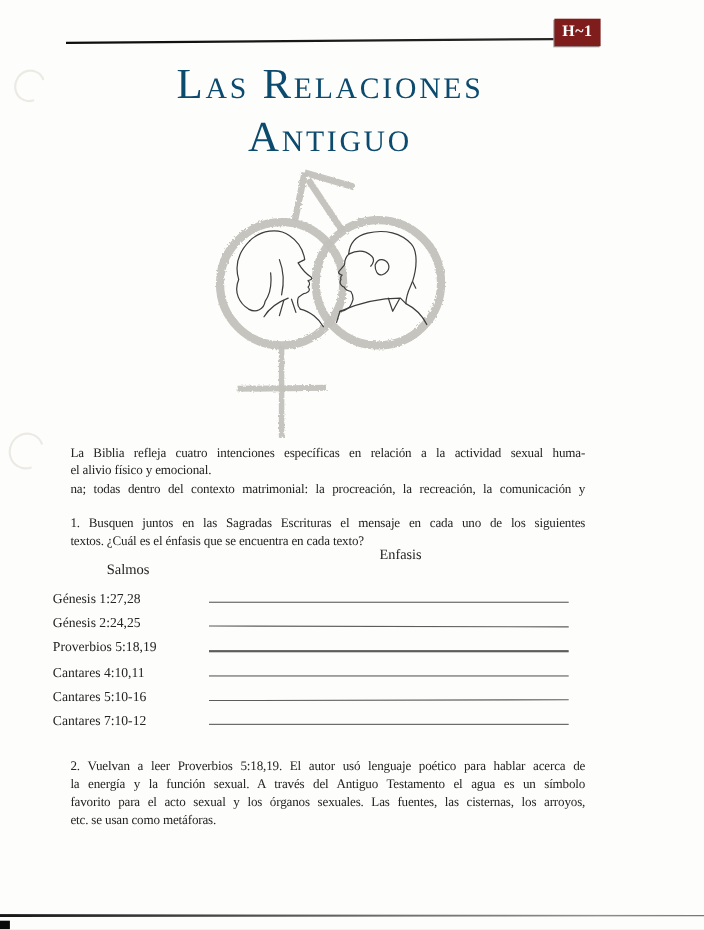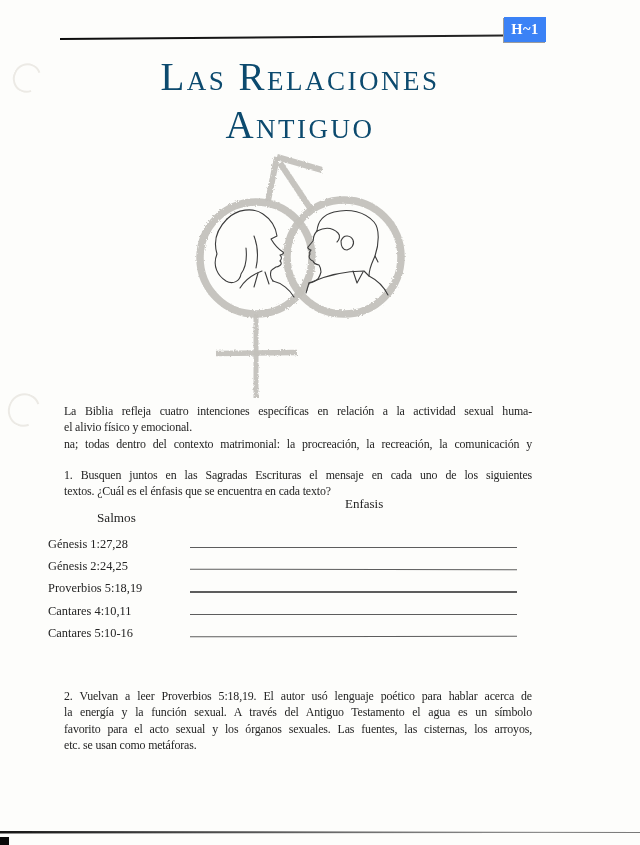--- a/index.html
+++ b/index.html
@@ -12,21 +12,21 @@
     color:#242424;
   }
   
   .top-rule{
     position:absolute;left:60px;top:38px;width:444px;height:2.4px;
     background:linear-gradient(to right,#0c0c0c,#262626);
     transform:rotate(-0.45deg);transform-origin:left center;
   }
   .badge{
     position:absolute;left:504px;top:17px;width:42px;height:25px;
-    background:#3b82f6;color:#ffffff;
+    background:#7f1d1d;color:#ffffff;
     display:flex;align-items:center;justify-content:center;
     font-family:"Liberation Serif",serif;font-weight:bold;font-size:14.5px;
     box-shadow:-1px 1px 0 #9c9c9c;
     letter-spacing:0.5px;
   }
   .title{
     position:absolute;left:20px;top:53px;width:560px;
     text-align:center;font-weight:400;margin:0;
     font-variant:small-caps;color:#0c4a6e;
   }
@@ -158,20 +158,24 @@
       <div class="answer-line"></div>
     </div>
     <div class="tbl-row">
       <span class="ref">Cantares 4:10,11</span>
       <div class="answer-line"></div>
     </div>
     <div class="tbl-row">
       <span class="ref">Cantares 5:10-16</span>
       <div class="answer-line"></div>
     </div>
+    <div class="tbl-row">
+      <span class="ref">Cantares 7:10-12</span>
+      <div class="answer-line"></div>
+    </div>
   </div>
 
   <div class="para q2">
     <div class="jline">2. Vuelvan a leer Proverbios 5:18,19. El autor usó lenguaje poético para hablar acerca de</div>
     <div class="jline">la energía y la función sexual. A través del Antiguo Testamento el agua es un símbolo</div>
     <div class="jline">favorito para el acto sexual y los órganos sexuales. Las fuentes, las cisternas, los arroyos,</div>
     <div class="jline last">etc. se usan como metáforas.</div>
   </div>
 
   <div class="hole-punch hole-top"></div>

